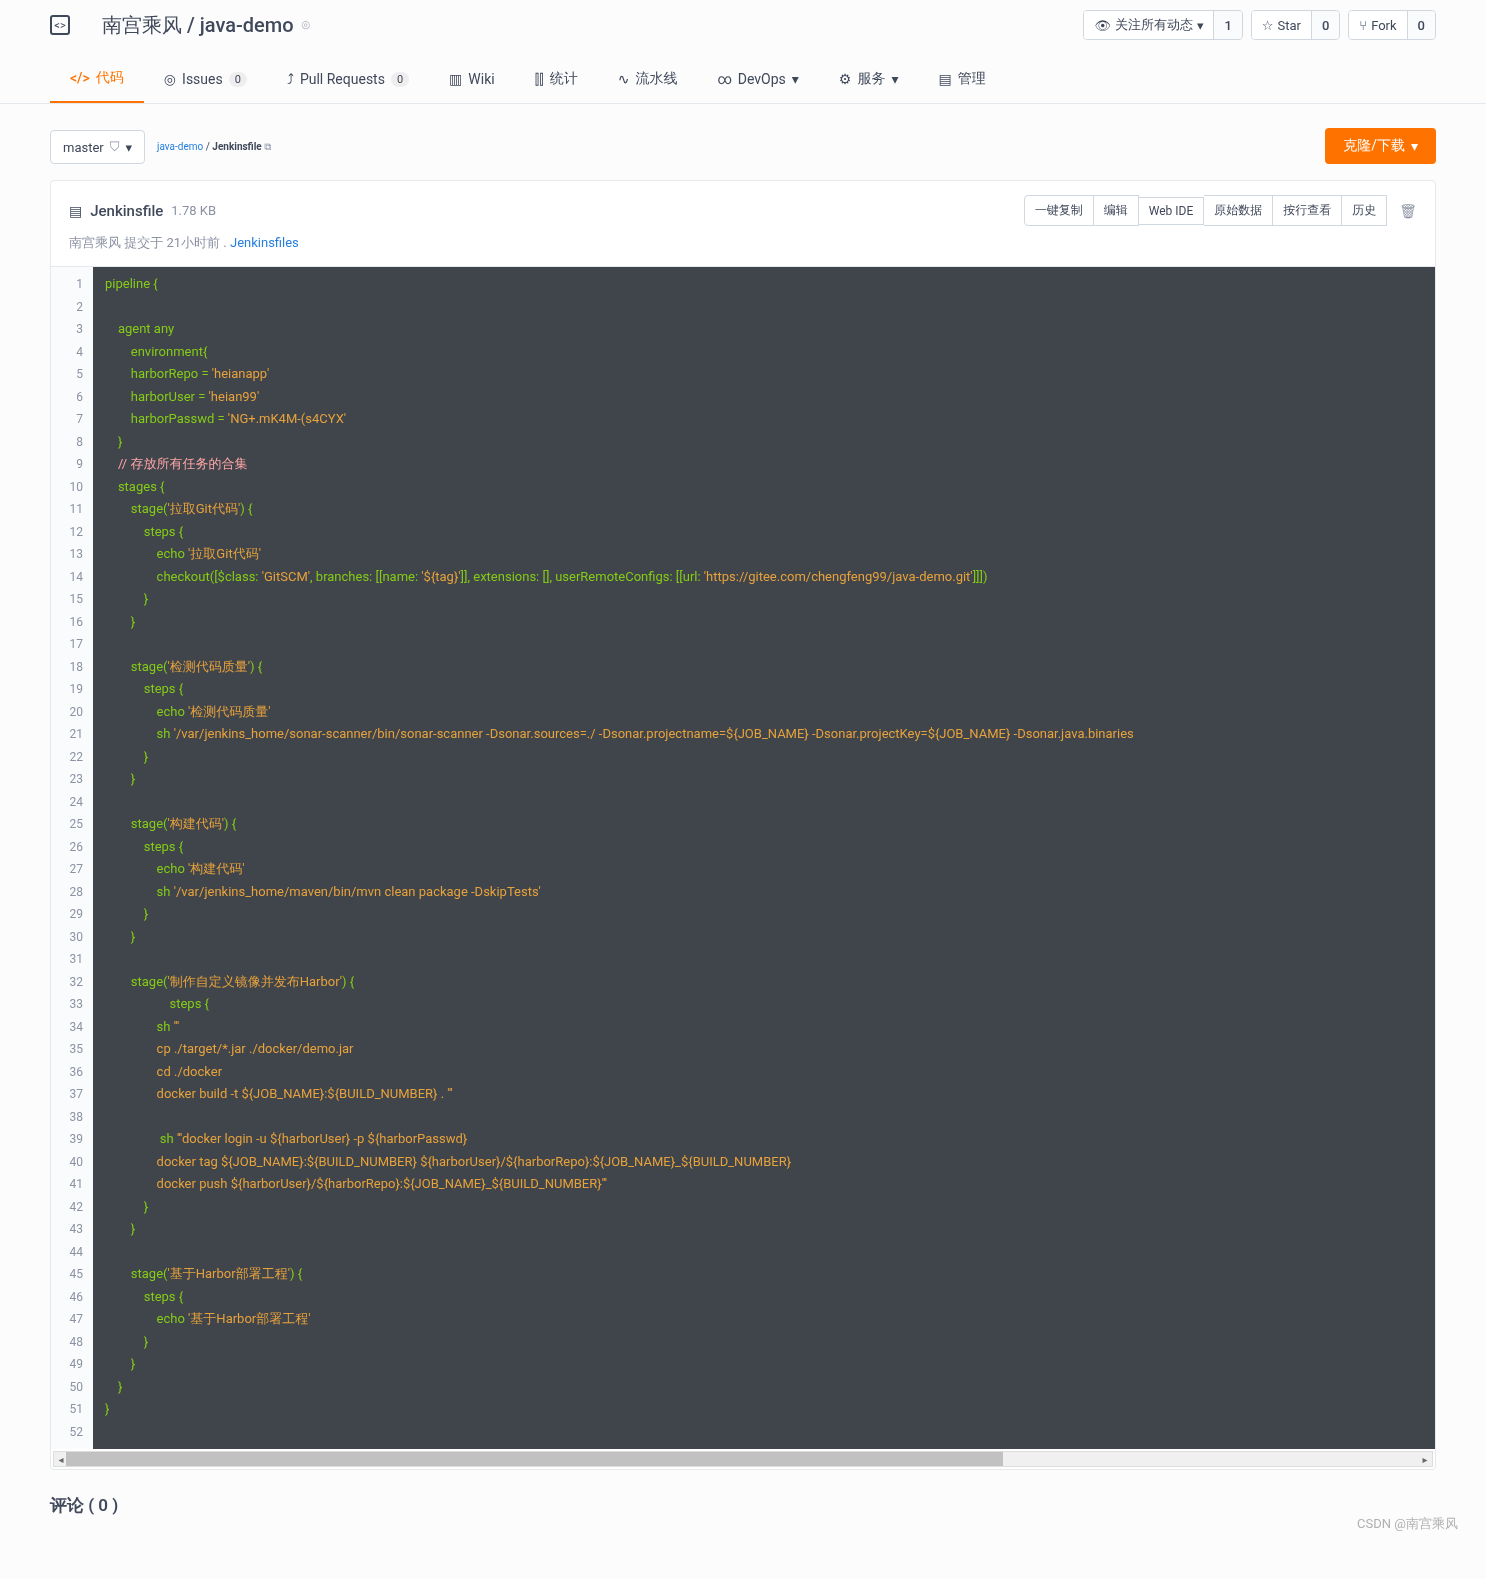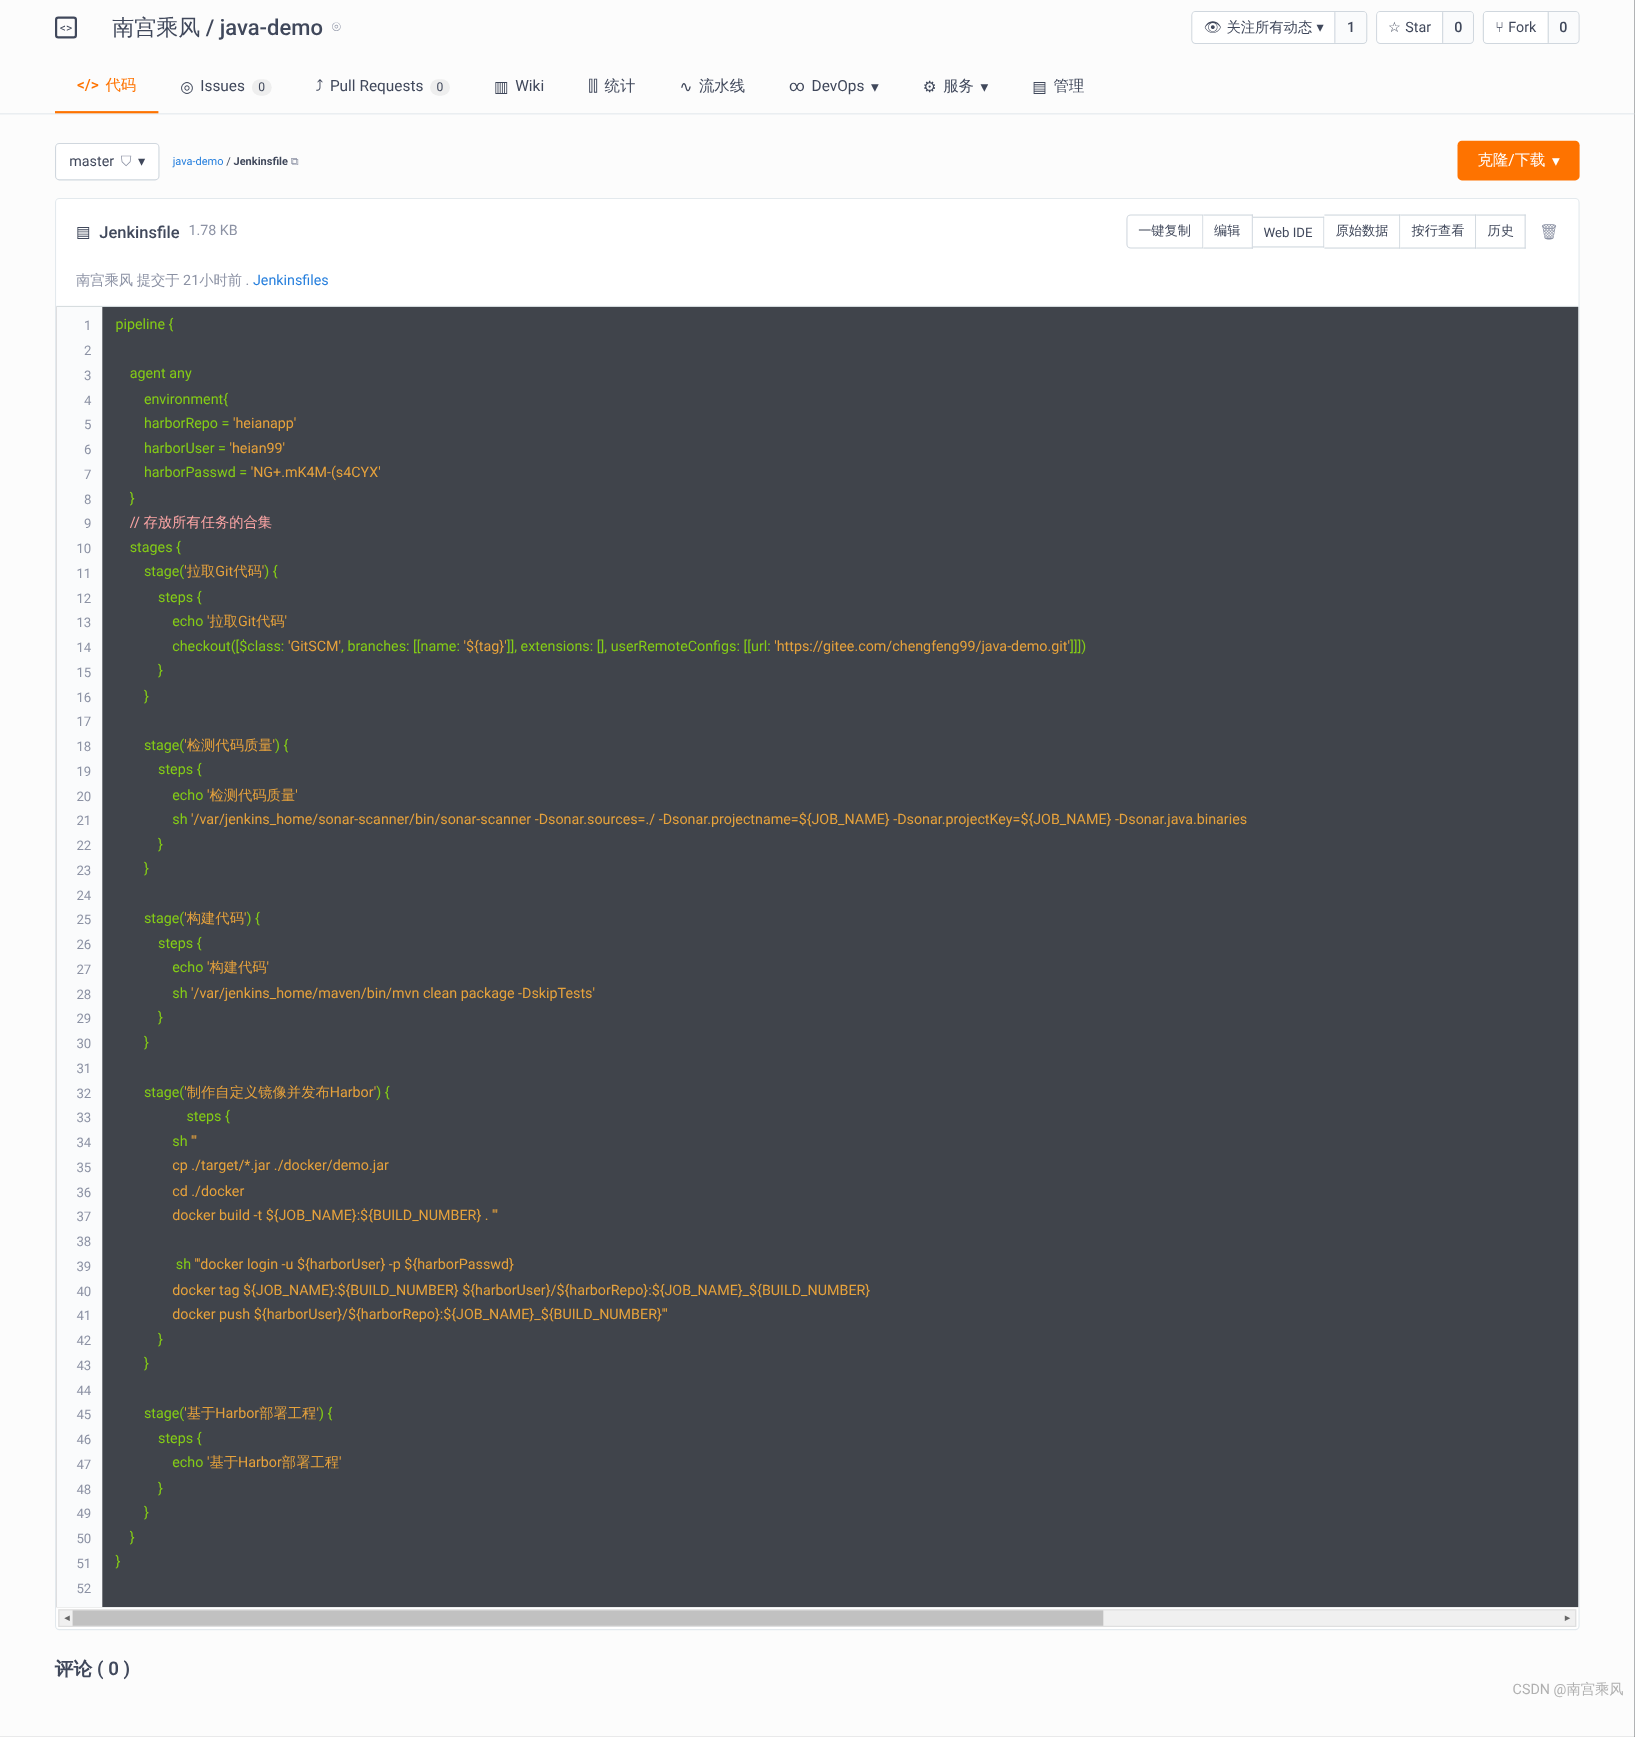--- a/index.html
+++ b/index.html
@@ -32,37 +32,37 @@
 .filehead { padding:14px 18px; border-bottom:1px solid #e3e9ed; }
 .fh-row1 { display:flex; justify-content:space-between; align-items:center; }
 .fh-left { display:flex; align-items:center; gap:8px; }
 .fname { font-weight:500; font-size:15px; }
 .fsize { color:#8c92a4; font-size:13px; }
 .fh-btns { display:flex; align-items:center; gap:0; }
 .fh-btns .mini { padding:6px 10px; border:1px solid #d0d7de; font-size:12px; color:#40485b; background:#fff; cursor:pointer; }
 .fh-btns .mini:not(:first-child) { border-left:none; }
 .fh-btns .mini:first-child { border-radius:4px 0 0 4px; }
 .fh-btns .mini:last-child { border-radius:0 4px 4px 0; }
-.fh-row2 { font-size:13px; color:#8c92a4; margin-top:20px; }
+.fh-row2 { font-size:13px; color:#8c92a4; margin-top:8px; }
 .fh-row2 a { color:#267fdd; text-decoration:none; }
 .trash { margin-left:12px; color:#8c92a4; cursor:pointer; }
 
 .code-view { display:flex; background:#40444b; color:#e0e2e4; font-family:Consolas,Monaco,monospace; font-size:13px; }
 .gutter { background:#fafbfc; color:#8c92a4; text-align:right; padding:6px 10px 6px 6px; font-size:12px; user-select:none; line-height:22.5px; min-width:42px; }
 .codebody { flex:1; padding:6px 12px; overflow-x:auto; }
 .codebody .line { white-space:pre; line-height:22.5px; height:22.5px; }
 .kw { color:#84cc16; }
 .str { color:#e6a23c; }
 .cmt { color:#fca5a5; }
 .scroll-track { height:16px; background:#f0f0f0; position:relative; margin:2px; border:1px solid #ddd; }
 .scroll-thumb { position:absolute; height:100%; background:#c1c1c1; left:12px; width:68%; }
 .scroll-arrow { position:absolute; width:14px; height:14px; top:0; font-size:10px; color:#666; display:flex; align-items:center; justify-content:center; }
 
 .comments { padding:24px 0; font-size:17px; font-weight:600; }
-.watermark { position:absolute; right:10px; bottom:8px; font-size:13px; color:#b0b0b0; }
+.watermark { position:absolute; right:28px; bottom:8px; font-size:13px; color:#b0b0b0; }
 .container { position:relative; width:1486px; }
 </style>
 </head>
 <body>
 
 <div class="container">
 <div class="page">
 
 <div class="header">
   <div class="title-row">

